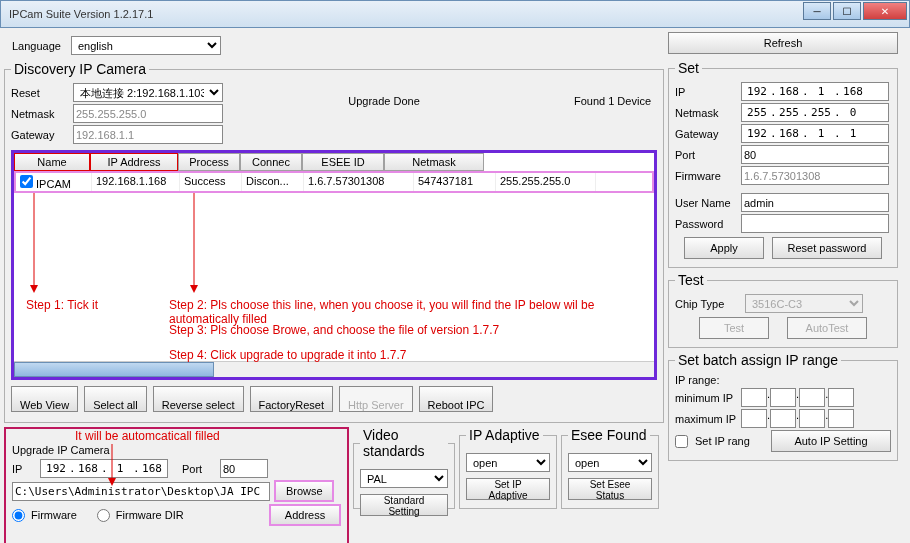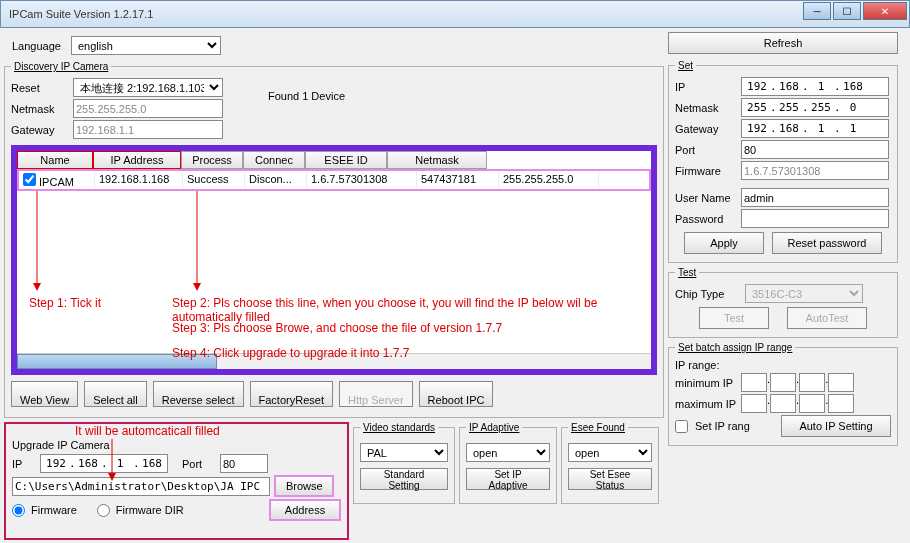--- a/index.html
+++ b/index.html
@@ -8,35 +8,35 @@
 .titlebar .title { color: #333; }
 .winbtns { position: absolute; right: 2px; top: 1px; display: flex; gap: 2px; }
 .winbtn { width: 28px; height: 18px; border: 1px solid #5a7a9a; display: flex; align-items: center; justify-content: center; font-size: 10px; cursor: pointer; }
 .winbtn.min { background: linear-gradient(#d8e8f8,#a8c8e8); }
 .winbtn.max { background: linear-gradient(#d8e8f8,#a8c8e8); }
 .winbtn.close { background: linear-gradient(#f08080,#d04040); color: #fff; width: 44px; }
 .content { display: flex; padding: 4px; gap: 4px; }
 .left { width: 660px; }
 .right { width: 230px; }
 fieldset { border: 1px solid #b0b0b0; padding: 4px 6px 6px 6px; margin-bottom: 4px; position: relative; }
-legend { padding: 0 3px; font-size: 10px; text-decoration: underline; }
+legend { padding: 0 3px; font-size: 14px; }
 .row { display: flex; align-items: center; gap: 4px; margin: 2px 0; }
 .lbl { width: 58px; }
 .lbl2 { width: 70px; }
 select, input[type=text] { font-family: inherit; font-size: 11px; height: 19px; border: 1px solid #888; background: #fff; padding: 0 2px; }
 select { background: #fff; }
 .ro { background: #f0f0f0; color: #888; }
 button { font-family: inherit; font-size: 11px; height: 22px; border: 1px solid #888; background: linear-gradient(#fdfdfd,#e0e0e0); padding: 0 10px; cursor: pointer; }
 button.disabled { color: #aaa; cursor: default; background: #f5f5f5; }
 .lang-row { display: flex; align-items: center; gap: 10px; margin: 4px 0 6px 8px; }
 .discovery-top { display: flex; }
 .discovery-top .col1 { width: 220px; }
 .discovery-top .status { flex: 1; text-align: center; padding-top: 14px; }
 .discovery-top .found { width: 120px; text-align: right; padding-top: 14px; padding-right: 6px; }
-.table { border: 6px solid #6d28d9; margin-top: 4px; background: #fff; position: relative; height: 230px; }
+.table { border: 3px solid #6d28d9; margin-top: 4px; background: #fff; position: relative; height: 230px; }
 .thead, .trow { display: flex; }
 .thead div { border: 1px solid #a0a0a0; background: linear-gradient(#fafafa,#e4e4e4); padding: 2px 4px; font-size: 11px; text-align: center; height: 18px; overflow: hidden; white-space: nowrap; }
 .trow div { padding: 2px 4px; font-size: 11px; overflow: hidden; white-space: nowrap; border-right: 1px solid #eee; height: 18px; }
 .c0 { width: 76px; text-align: left; }
 .c1 { width: 88px; }
 .c2 { width: 62px; }
 .c3 { width: 62px; }
 .c4 { width: 110px; }
 .c5 { width: 82px; }
 .c6 { width: 100px; }
@@ -92,20 +92,21 @@
             </div>
           <div class="row">
               <span class="lbl">Netmask</span>
               <input type="text" class="ro" readonly="" style="width: 150px;" value="255.255.255.0">
             </div>
           <div class="row">
               <span class="lbl">Gateway</span>
               <input type="text" class="ro" readonly="" style="width: 150px;" value="192.168.1.1">
             </div>
         </div>
+        <div class="status">Upgrade Done</div>
         <div class="found">Found 1 Device</div>
       </div>
 
       <div class="table">
         <div class="thead">
           <div class="c0 redbox">Name</div>
           <div class="c1 redbox">IP Address</div>
           <div class="c2">Process</div>
           <div class="c3">Connec</div>
           <div class="c5">ESEE ID</div>
@@ -308,17 +309,17 @@
             <span>.</span>
             <input type="text" style="">
             <span>.</span>
             <input type="text" style="">
           </div>
       </div>
       <div class="row" style="margin-top:0">
         <input type="checkbox" class="minichk" style="">
           <span>Set IP rang</span>
         <span style="flex:1"></span>
-        <button style="width:110px">Auto IP Setting</button>
+        <button style="width:120px">Auto IP Setting</button>
       </div>
     </fieldset>
   </div>
 </div>
 
 </body></html>

